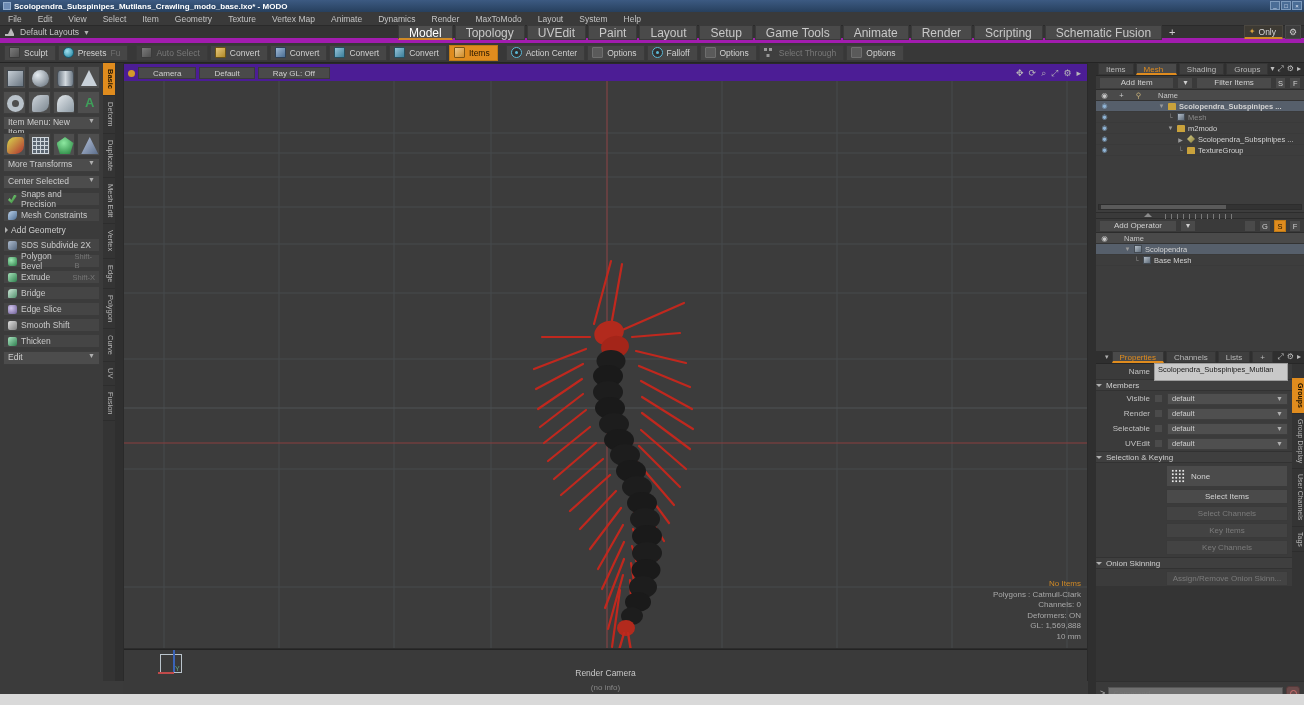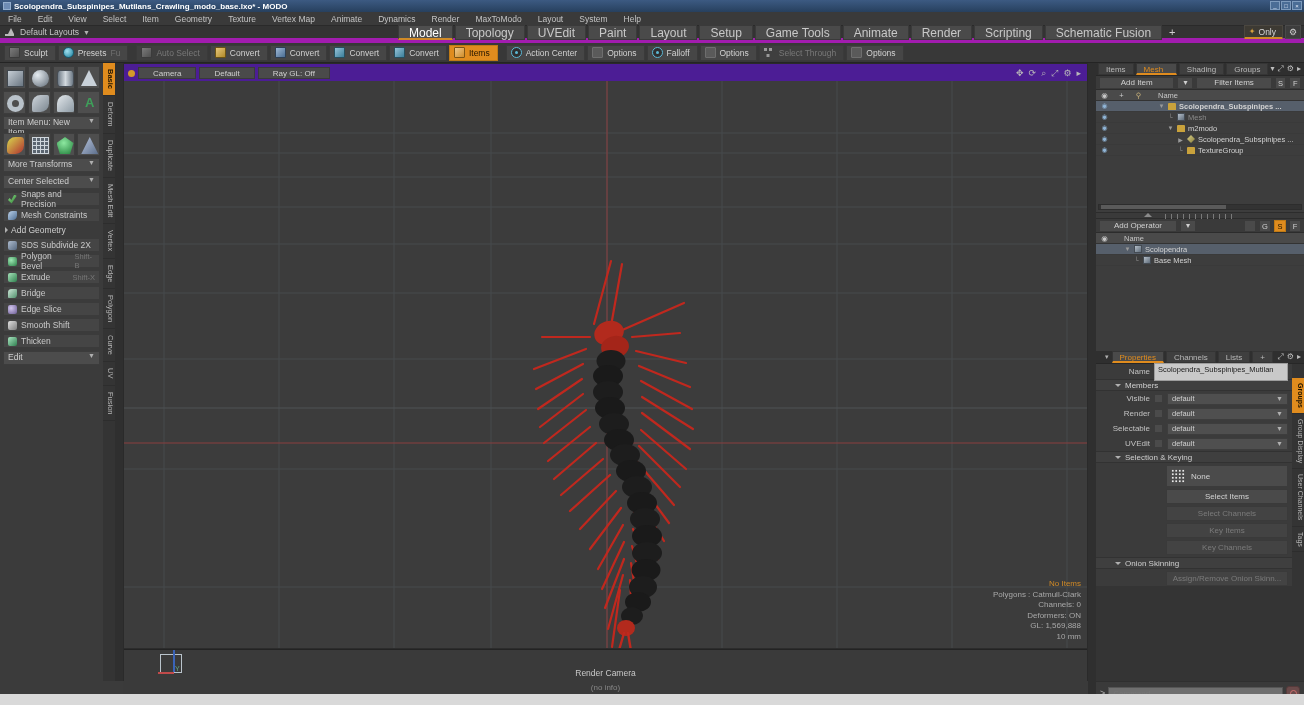--- a/index.html
+++ b/index.html
@@ -329,21 +329,21 @@
     color:#202020; font-size:7.5px; line-height:11px; padding:0 3px;
     overflow:hidden; white-space:nowrap;
   }
   .prop-drop {
     flex:1; height:12px; background:#4f4f4f; border:1px solid #3d3d3d;
     display:flex; align-items:center; justify-content:space-between;
     padding:0 4px; font-size:7.5px; color:#d0d0d0;
   }
   .prop-check { width:9px;height:9px;background:#4b4b4b;border:1px solid #3b3b3b; flex:none;}
   .sec-head {
-    display:flex; align-items:center; gap:4px; height:12px; padding-left:19px;
+    display:flex; align-items:center; gap:4px; height:12px; padding-left:0;
     font-size:8px; color:#cfcfcf; background:#3f3f3f; border-top:1px solid #323232;
     border-bottom:1px solid #323232;
   }
   .big-btn {
     margin:2px 4px 2px 70px; height:15px; background:#4a4a4a; border:1px solid #3a3a3a;
     font-size:8px; color:#d3d3d3; display:flex; align-items:center; justify-content:center;
   }
   .big-btn.dim { color:#7b7b7b; background:#434343;}
   .none-box {
     margin:2px 4px 2px 70px; height:22px; background:#4b4b4b; border:1px solid #3b3b3b;

